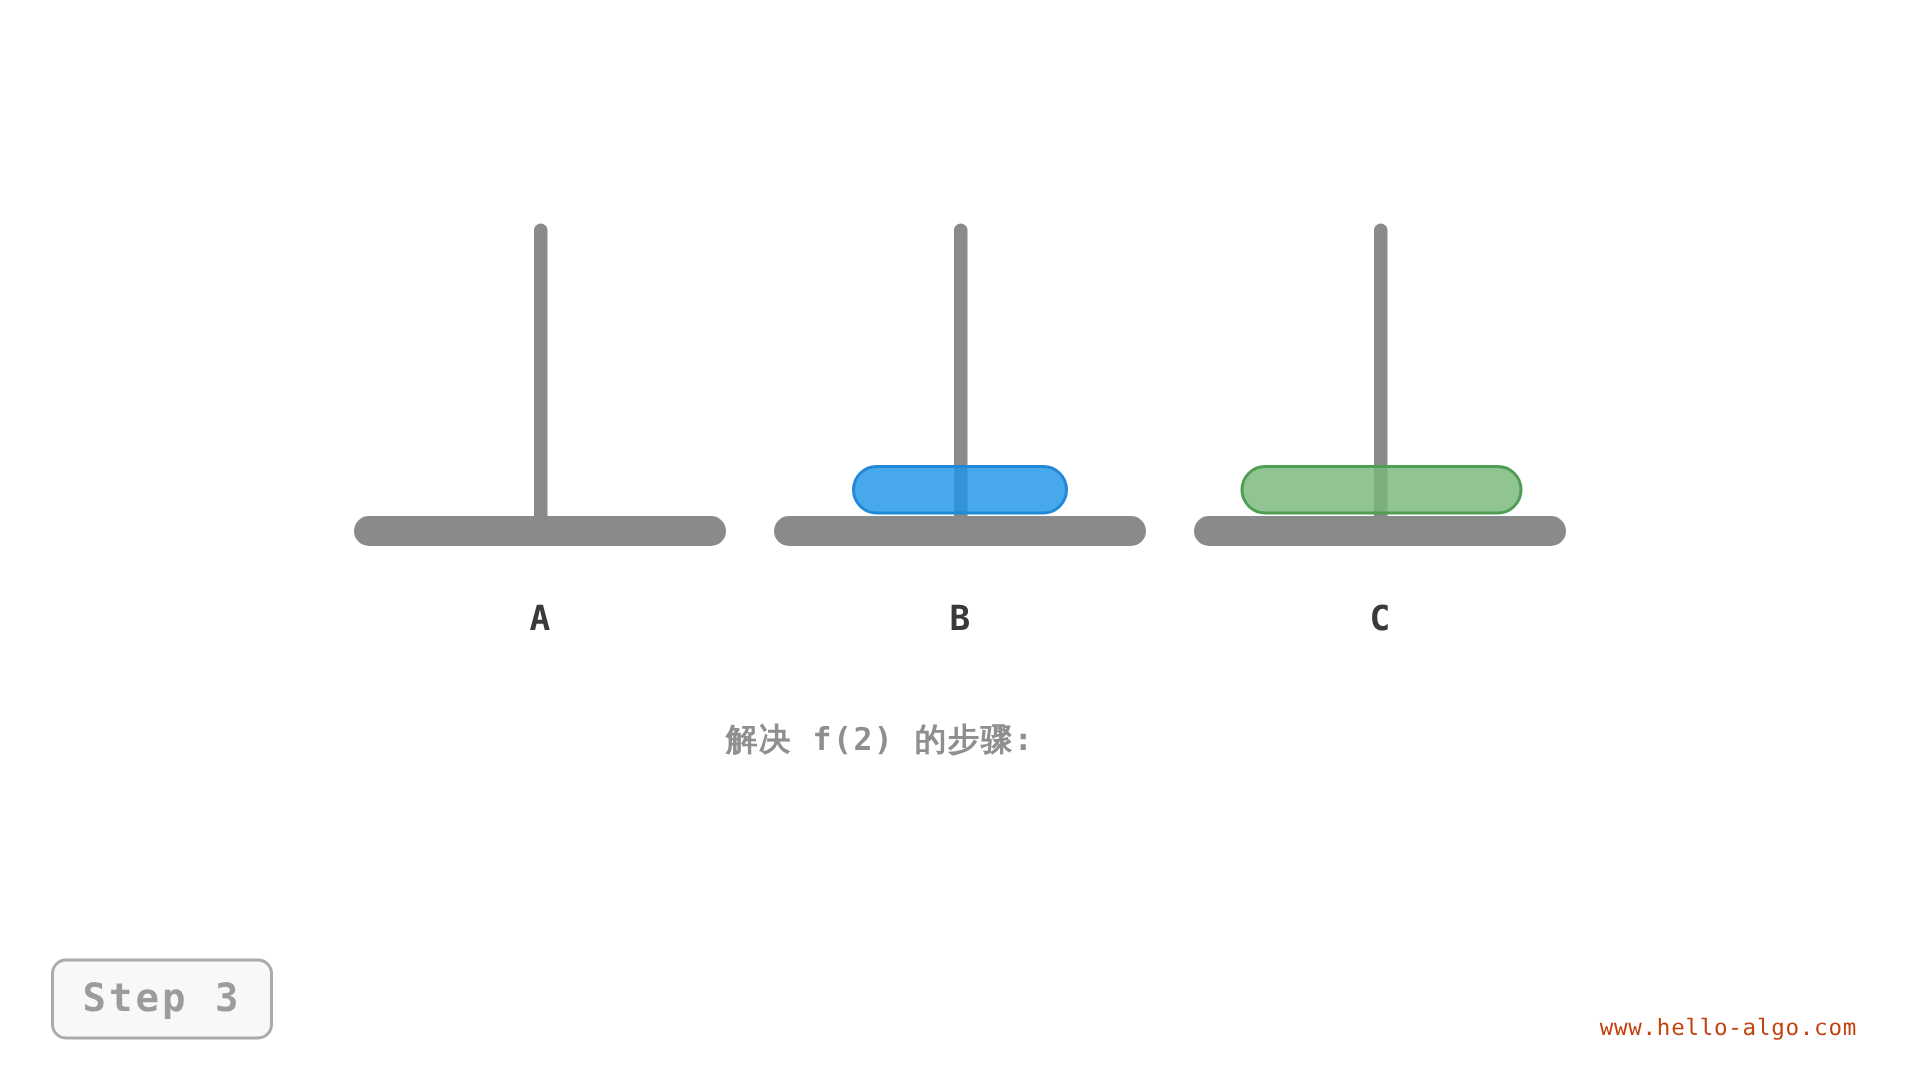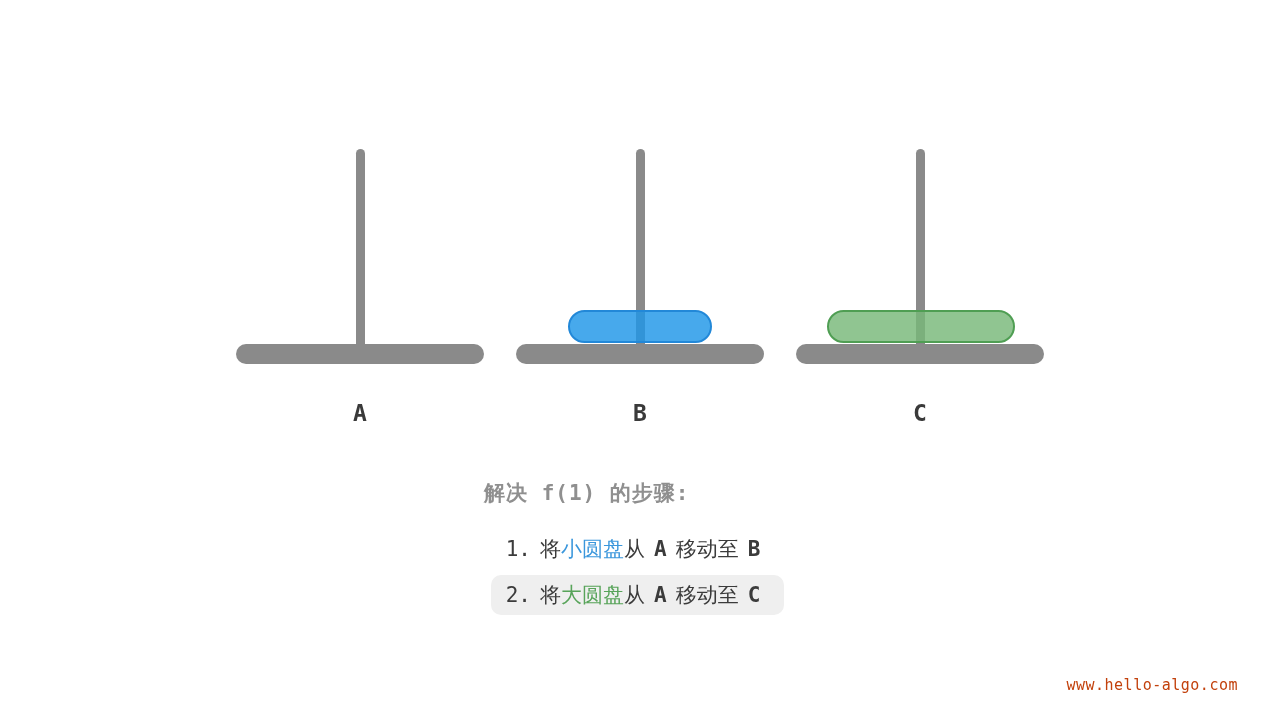--- a/index.html
+++ b/index.html
@@ -141,27 +141,20 @@
   <div class="rod rod-b" style="background: rgb(138, 138, 138);"></div>
   <div class="base base-b" style="background: rgb(138, 138, 138);"></div>
   <div class="disk disk-small" style="background: rgba(30, 150, 232, 0.82); border-color: rgb(34, 136, 216);"></div>
   <div class="peg-label peg-label-b" style="color: rgb(58, 58, 58);">B</div>
 
   <div class="rod rod-c" style="background: rgb(138, 138, 138);"></div>
   <div class="base base-c" style="background: rgb(138, 138, 138);"></div>
   <div class="disk disk-large" style="background: rgba(120, 184, 121, 0.82); border-color: rgb(79, 158, 83);"></div>
   <div class="peg-label peg-label-c" style="color: rgb(58, 58, 58);">C</div>
 
-  <div class="steps-title" style="color: rgb(143, 143, 143);">解决 f(1) 的步骤:</div>
+  <div class="steps-title" style="color: rgb(143, 143, 143);">解决 f(2) 的步骤:</div>
 
-  <div class="steps-list">
-    <div class="step-line" style="color: rgb(59, 59, 59);">
-      <span class="step-num">1.</span><span>将</span><span class="disk-word" style="color: rgb(59, 151, 220);">小圆盘</span><span>从</span><span class="peg-ref">A</span><span>移动至</span><span class="peg-ref">B</span>
-    </div>
-    <div class="step-line" style="color: rgb(59, 59, 59); background: rgb(239, 239, 239);">
-      <span class="step-num">2.</span><span>将</span><span class="disk-word" style="color: rgb(88, 164, 90);">大圆盘</span><span>从</span><span class="peg-ref">A</span><span>移动至</span><span class="peg-ref">C</span>
-    </div>
-  </div>
 
+  <div class="step-badge" style="color: rgb(156, 156, 156); border-color: rgb(171, 171, 171); background: rgb(248, 248, 248);">Step 3</div>
 
   <div class="watermark" style="color: #c2410c;">www.hello-algo.com</div>
 
 </div>
 
 </body></html>

